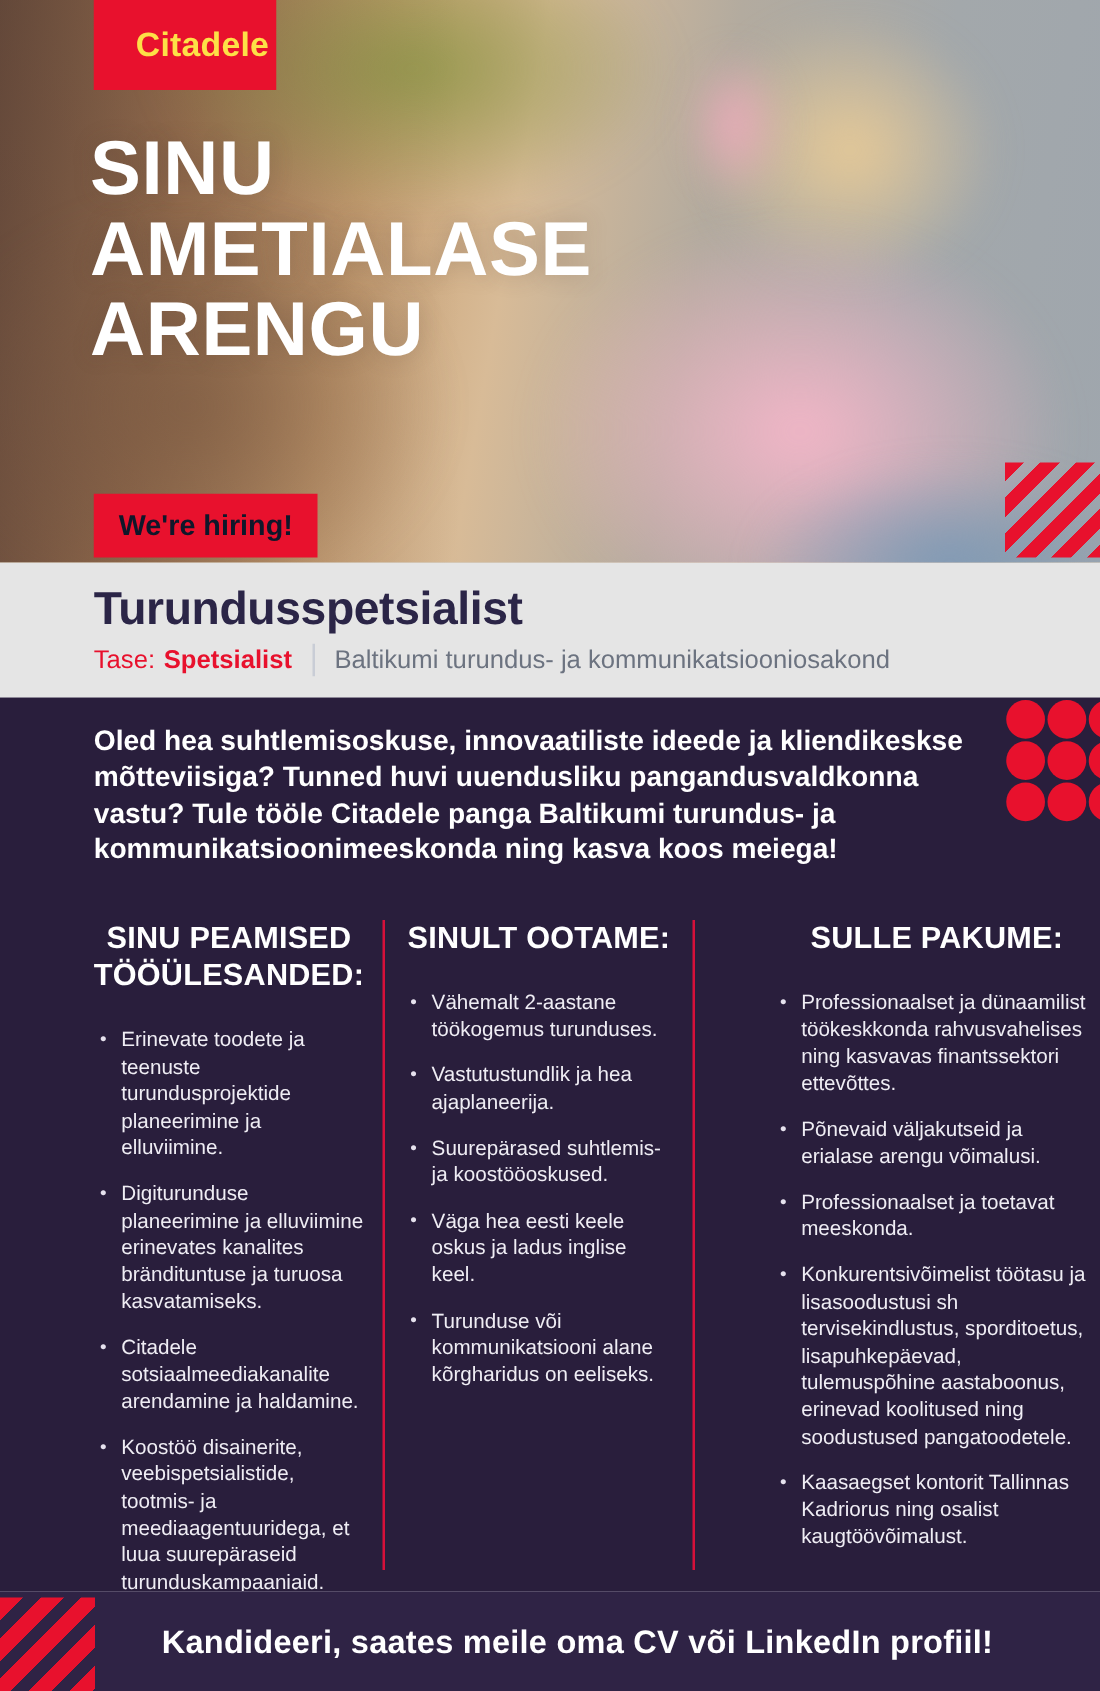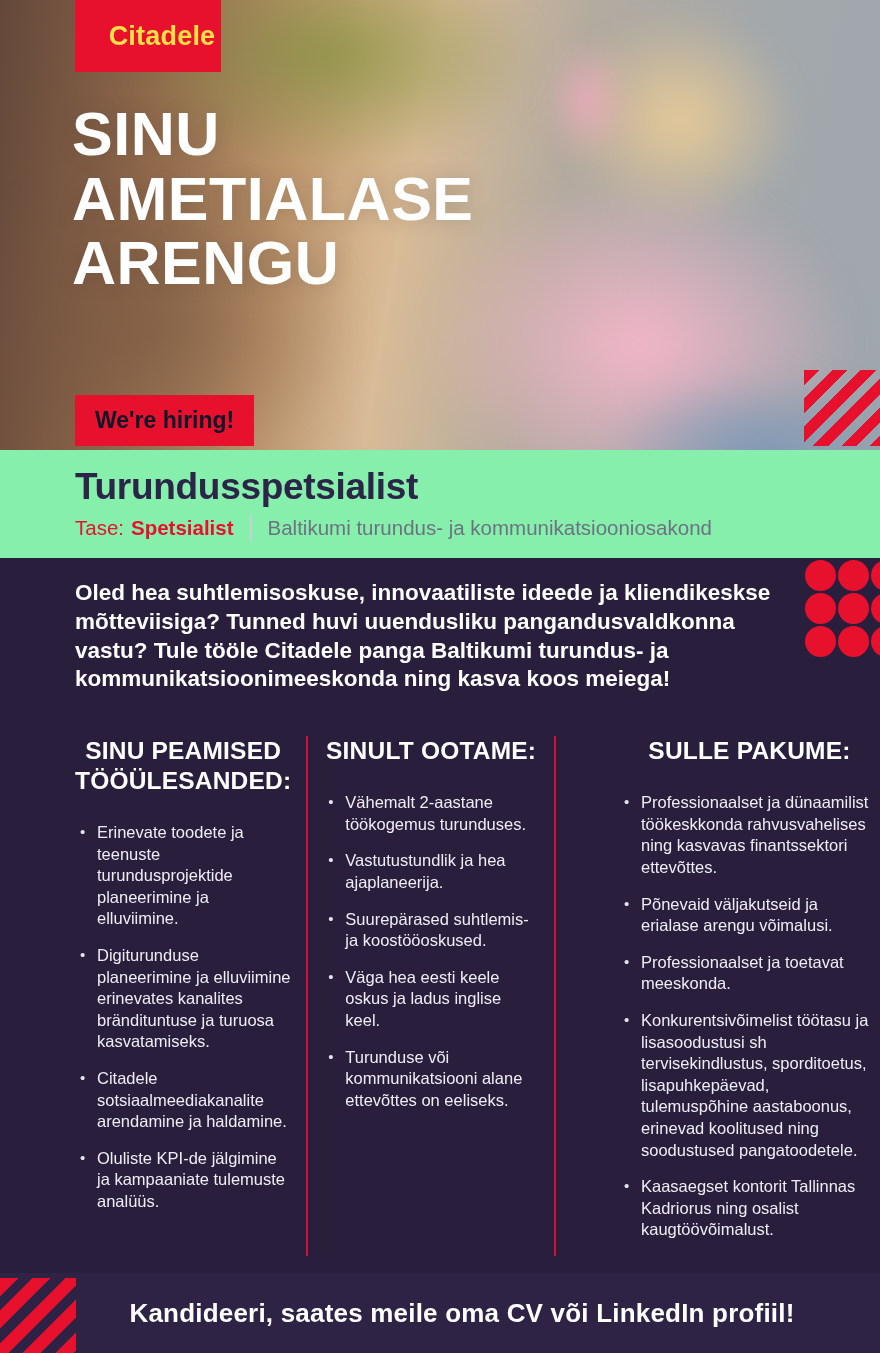--- a/index.html
+++ b/index.html
@@ -40,21 +40,21 @@
     text-shadow:0 0 18px rgba(80,60,50,.25);}
   .headline span{display:block;}
 
   .hiring-badge{position:absolute;left:75px;top:395px;background:var(--red);color:#0f172a;
     font-size:23px;font-weight:700;padding:12px 20px;}
 
   .stripes{background:repeating-linear-gradient(135deg,var(--red) 0 11px,transparent 11px 20px);}
   .stripes-top{position:absolute;right:0;top:370px;width:76px;height:76px;}
 
   
-  .title-section{height:108px;background:#86efac;padding:16px 0 0 75px;}
+  .title-section{height:108px;background:#e5e5e5;padding:16px 0 0 75px;}
   .job-title{margin:0;font-size:37px;font-weight:700;color:var(--navy);letter-spacing:-.3px;}
   .job-meta{margin-top:7px;display:flex;align-items:center;font-size:20.5px;}
   .level-label{color:var(--red);margin-right:7px;}
   .level-value{color:var(--red);font-weight:700;}
   .meta-divider{display:inline-block;width:2px;height:26px;background:#C9CDD6;margin:0 16px;}
   .department{color:var(--gray);}
 
   
   .main{position:relative;height:715px;background:var(--dark);overflow:hidden;color:#fff;}
   .dots{position:absolute;top:2px;right:-22px;display:grid;grid-template-columns:repeat(3,31px);gap:2px;}
@@ -137,32 +137,33 @@
 
     <p class="intro">Oled hea suhtlemisoskuse, innovaatiliste ideede ja kliendikeskse mõtteviisiga? Tunned huvi uuendusliku pangandusvaldkonna vastu? Tule tööle Citadele panga Baltikumi turundus- ja kommunikatsioonimeeskonda ning kasva koos meiega!</p>
 
     <div class="columns">
       <div class="col col-1">
         <h3>SINU PEAMISED TÖÖÜLESANDED:</h3>
         <ul class="bullets">
             <li class="bullet-item">Erinevate toodete ja teenuste turundusprojektide planeerimine ja elluviimine.</li>
             <li class="bullet-item">Digiturunduse planeerimine ja elluviimine erinevates kanalites brändituntuse ja turuosa kasvatamiseks.</li>
             <li class="bullet-item">Citadele sotsiaalmeediakanalite arendamine ja haldamine.</li>
+            <li class="bullet-item">Koostöö disainerite, veebispetsialistide, tootmis- ja meediaagentuuridega, et luua suurepäraseid turunduskampaaniaid.</li>
             <li class="bullet-item">Oluliste KPI-de jälgimine ja kampaaniate tulemuste analüüs.</li>
           </ul>
       </div>
       <div class="vdivider"></div>
       <div class="col col-2">
         <h3>SINULT OOTAME:</h3>
         <ul class="bullets">
             <li class="bullet-item">Vähemalt 2-aastane töökogemus turunduses.</li>
             <li class="bullet-item">Vastutustundlik ja hea ajaplaneerija.</li>
             <li class="bullet-item">Suurepärased suhtlemis- ja koostööoskused.</li>
             <li class="bullet-item">Väga hea eesti keele oskus ja ladus inglise keel.</li>
-            <li class="bullet-item">Turunduse või kommunikatsiooni alane ettevõttes on eeliseks.</li>
+            <li class="bullet-item">Turunduse või kommunikatsiooni alane kõrgharidus on eeliseks.</li>
           </ul>
       </div>
       <div class="vdivider"></div>
       <div class="col col-3">
         <h3>SULLE PAKUME:</h3>
         <ul class="bullets">
             <li class="bullet-item">Professionaalset ja dünaamilist töökeskkonda rahvusvahelises ning kasvavas finantssektori ettevõttes.</li>
             <li class="bullet-item">Põnevaid väljakutseid ja erialase arengu võimalusi.</li>
             <li class="bullet-item">Professionaalset ja toetavat meeskonda.</li>
             <li class="bullet-item">Konkurentsivõimelist töötasu ja lisasoodustusi sh tervisekindlustus, sporditoetus, lisapuhkepäevad, tulemuspõhine aastaboonus, erinevad koolitused ning soodustused pangatoodetele.</li>

